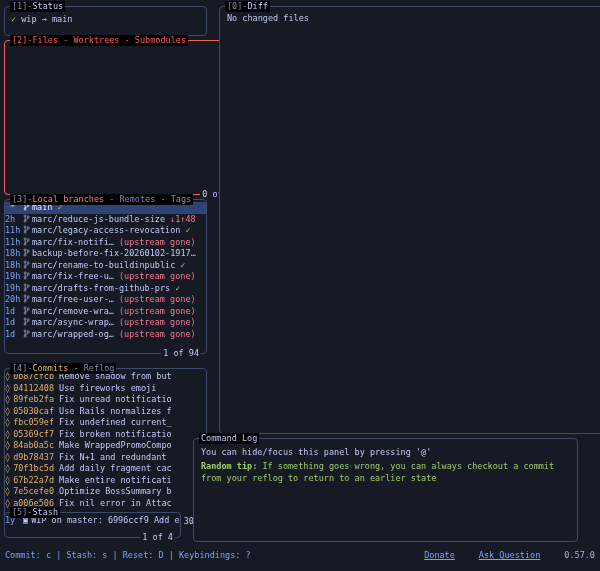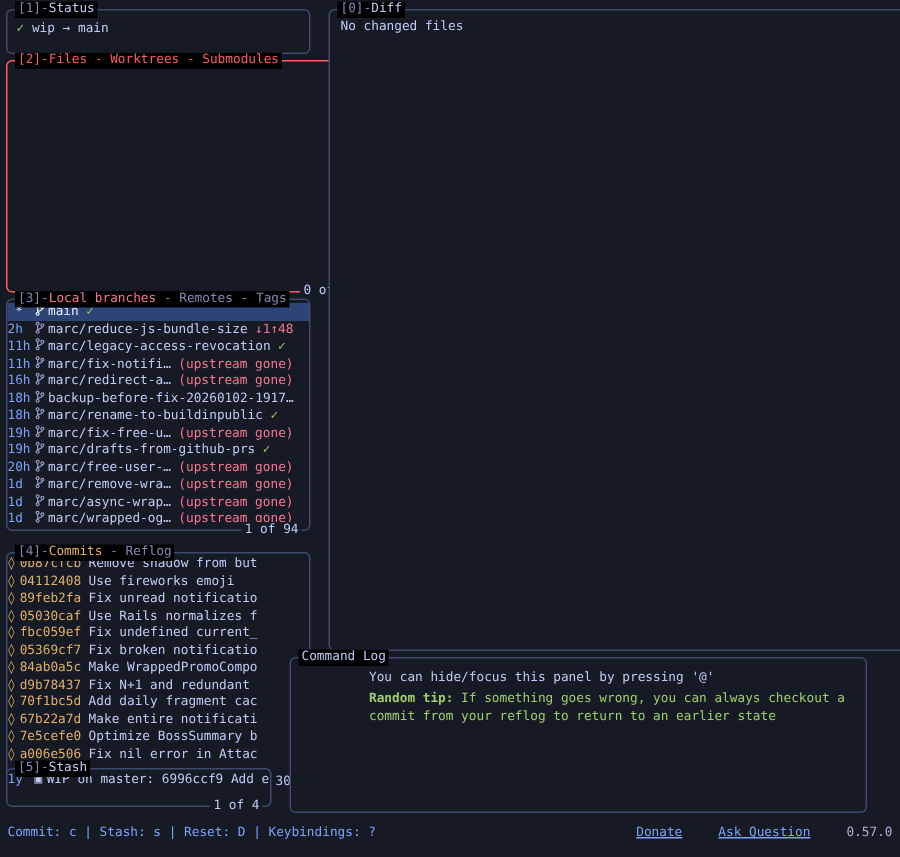--- a/index.html
+++ b/index.html
@@ -70,21 +70,21 @@
 
   .cicon { color: #e0af68; margin-right: 3px; }
   .chash { color: #e0af68; }
   .cmsg  { margin-left: 5px; color: #c0caf5; }
 
   .sicon { color: #c0caf5; margin-right: 3px; }
   .smsg  { color: #c0caf5; }
 
   .diff-content { padding: 6px 7px; color: #c0caf5; }
 
-  .cmdlog-content { padding: 7px 7px; line-height: 12.5px; margin-left: 45px; }
+  .cmdlog-content { padding: 7px 7px; line-height: 12.5px; }
   .cl-hint { color: #c0caf5; margin-bottom: 1px; }
   .cl-tip  { color: #9ece6a; }
   .cl-tip-label { font-weight: bold; color: #9ece6a; }
 
   #bottom-bar {
     position: absolute; left: 5px; right: 5px; top: 550px;
     display: flex; justify-content: space-between; align-items: center;
     white-space: pre;
   }
   .keys { color: #7aa2f7; }
@@ -125,26 +125,20 @@
             <circle cx="3" cy="2.2" r="1.4" stroke="currentColor" fill="none" stroke-width="1.2"></circle>
             <circle cx="3" cy="9.8" r="1.4" stroke="currentColor" fill="none" stroke-width="1.2"></circle>
             <circle cx="7.5" cy="3.6" r="1.4" stroke="currentColor" fill="none" stroke-width="1.2"></circle>
           </svg></span><span class="bname">marc/legacy-access-revocation</span><span class="bstat green">✓</span></div>
     <div class="brow"><span class="time">11h</span><span class="bicon"><svg width="7" height="9" viewBox="0 0 10 12">
             <path d="M3 3.5 v5 M7.5 5 c0 2.5 -4.5 1 -4.5 3.5" stroke="currentColor" fill="none" stroke-width="1.2"></path>
             <circle cx="3" cy="2.2" r="1.4" stroke="currentColor" fill="none" stroke-width="1.2"></circle>
             <circle cx="3" cy="9.8" r="1.4" stroke="currentColor" fill="none" stroke-width="1.2"></circle>
             <circle cx="7.5" cy="3.6" r="1.4" stroke="currentColor" fill="none" stroke-width="1.2"></circle>
           </svg></span><span class="bname">marc/fix-notifi…</span><span class="bstat red">(upstream gone)</span></div>
-    <div class="brow"><span class="time">16h</span><span class="bicon"><svg width="7" height="9" viewBox="0 0 10 12">
-            <path d="M3 3.5 v5 M7.5 5 c0 2.5 -4.5 1 -4.5 3.5" stroke="currentColor" fill="none" stroke-width="1.2"></path>
-            <circle cx="3" cy="2.2" r="1.4" stroke="currentColor" fill="none" stroke-width="1.2"></circle>
-            <circle cx="3" cy="9.8" r="1.4" stroke="currentColor" fill="none" stroke-width="1.2"></circle>
-            <circle cx="7.5" cy="3.6" r="1.4" stroke="currentColor" fill="none" stroke-width="1.2"></circle>
-          </svg></span><span class="bname">marc/redirect-a…</span><span class="bstat red">(upstream gone)</span></div>
     <div class="brow"><span class="time">18h</span><span class="bicon"><svg width="7" height="9" viewBox="0 0 10 12">
             <path d="M3 3.5 v5 M7.5 5 c0 2.5 -4.5 1 -4.5 3.5" stroke="currentColor" fill="none" stroke-width="1.2"></path>
             <circle cx="3" cy="2.2" r="1.4" stroke="currentColor" fill="none" stroke-width="1.2"></circle>
             <circle cx="3" cy="9.8" r="1.4" stroke="currentColor" fill="none" stroke-width="1.2"></circle>
             <circle cx="7.5" cy="3.6" r="1.4" stroke="currentColor" fill="none" stroke-width="1.2"></circle>
           </svg></span><span class="bname">backup-before-fix-20260102-1917…</span></div>
     <div class="brow"><span class="time">18h</span><span class="bicon"><svg width="7" height="9" viewBox="0 0 10 12">
             <path d="M3 3.5 v5 M7.5 5 c0 2.5 -4.5 1 -4.5 3.5" stroke="currentColor" fill="none" stroke-width="1.2"></path>
             <circle cx="3" cy="2.2" r="1.4" stroke="currentColor" fill="none" stroke-width="1.2"></circle>
             <circle cx="3" cy="9.8" r="1.4" stroke="currentColor" fill="none" stroke-width="1.2"></circle>

